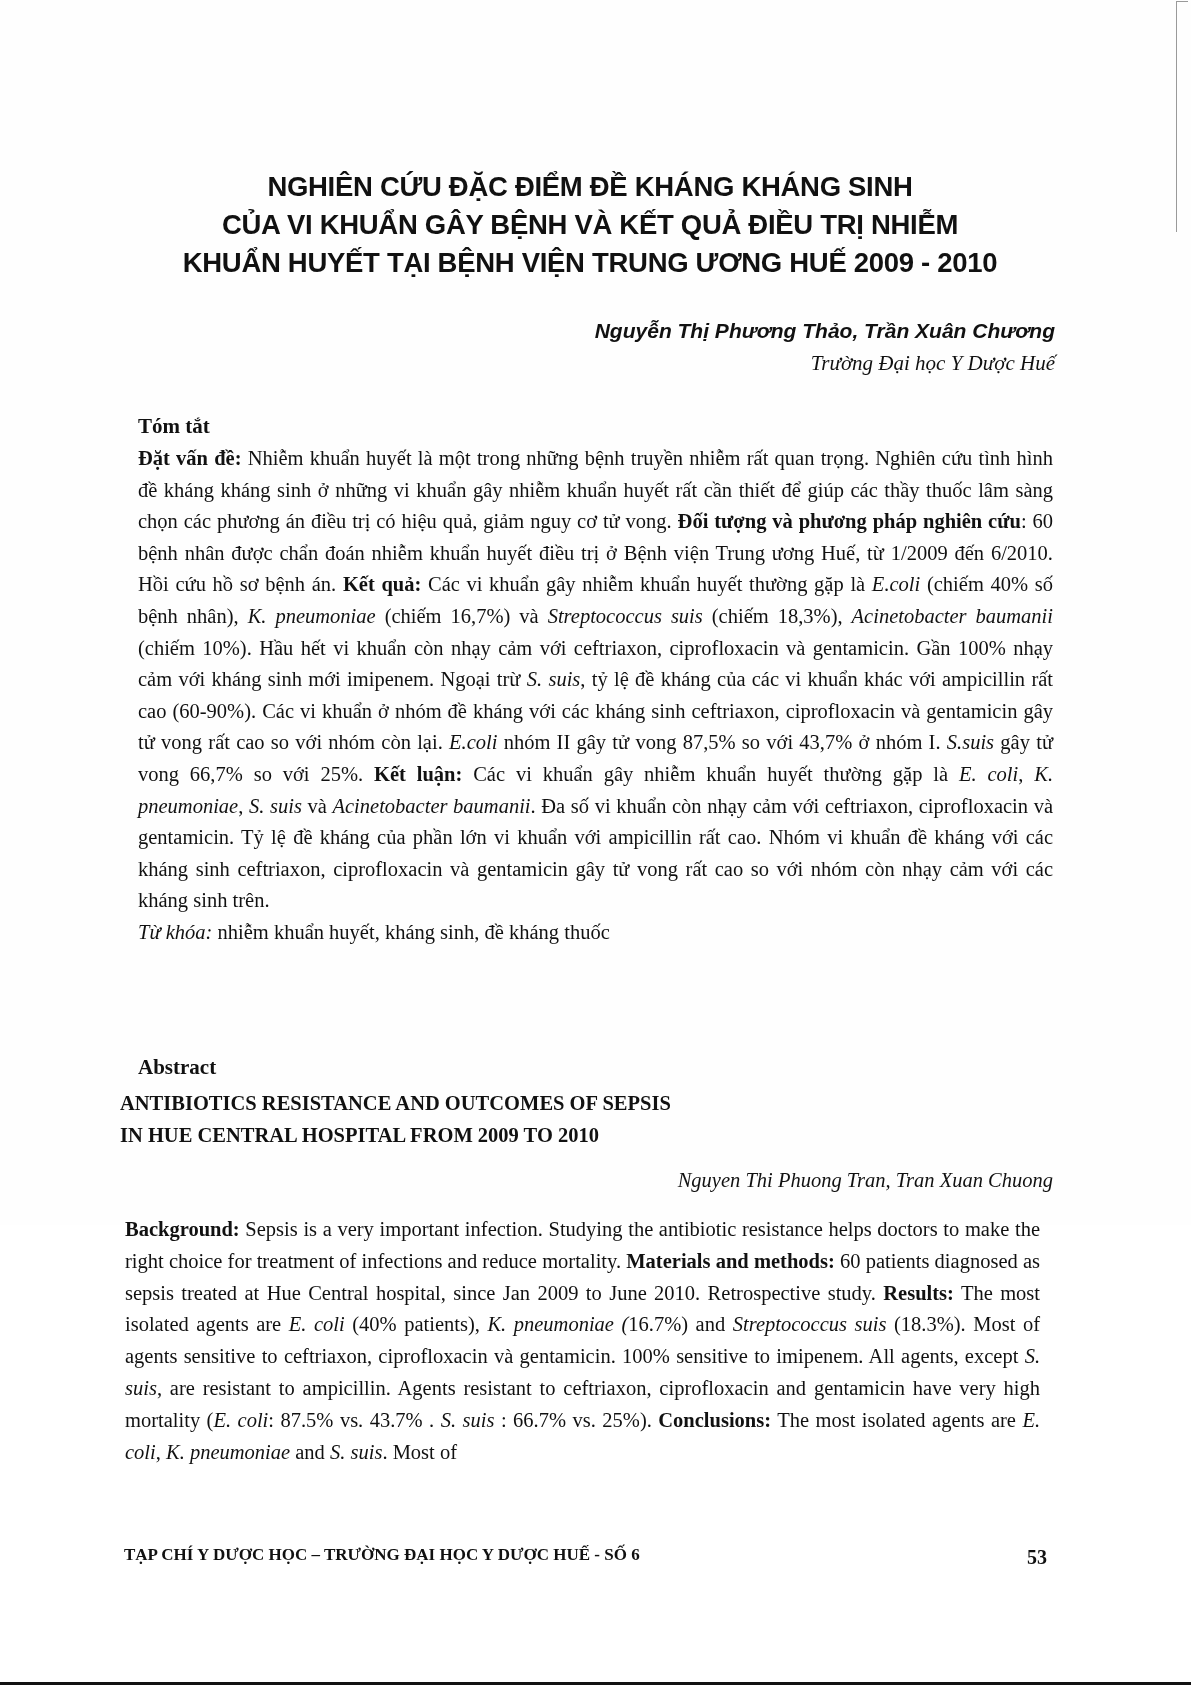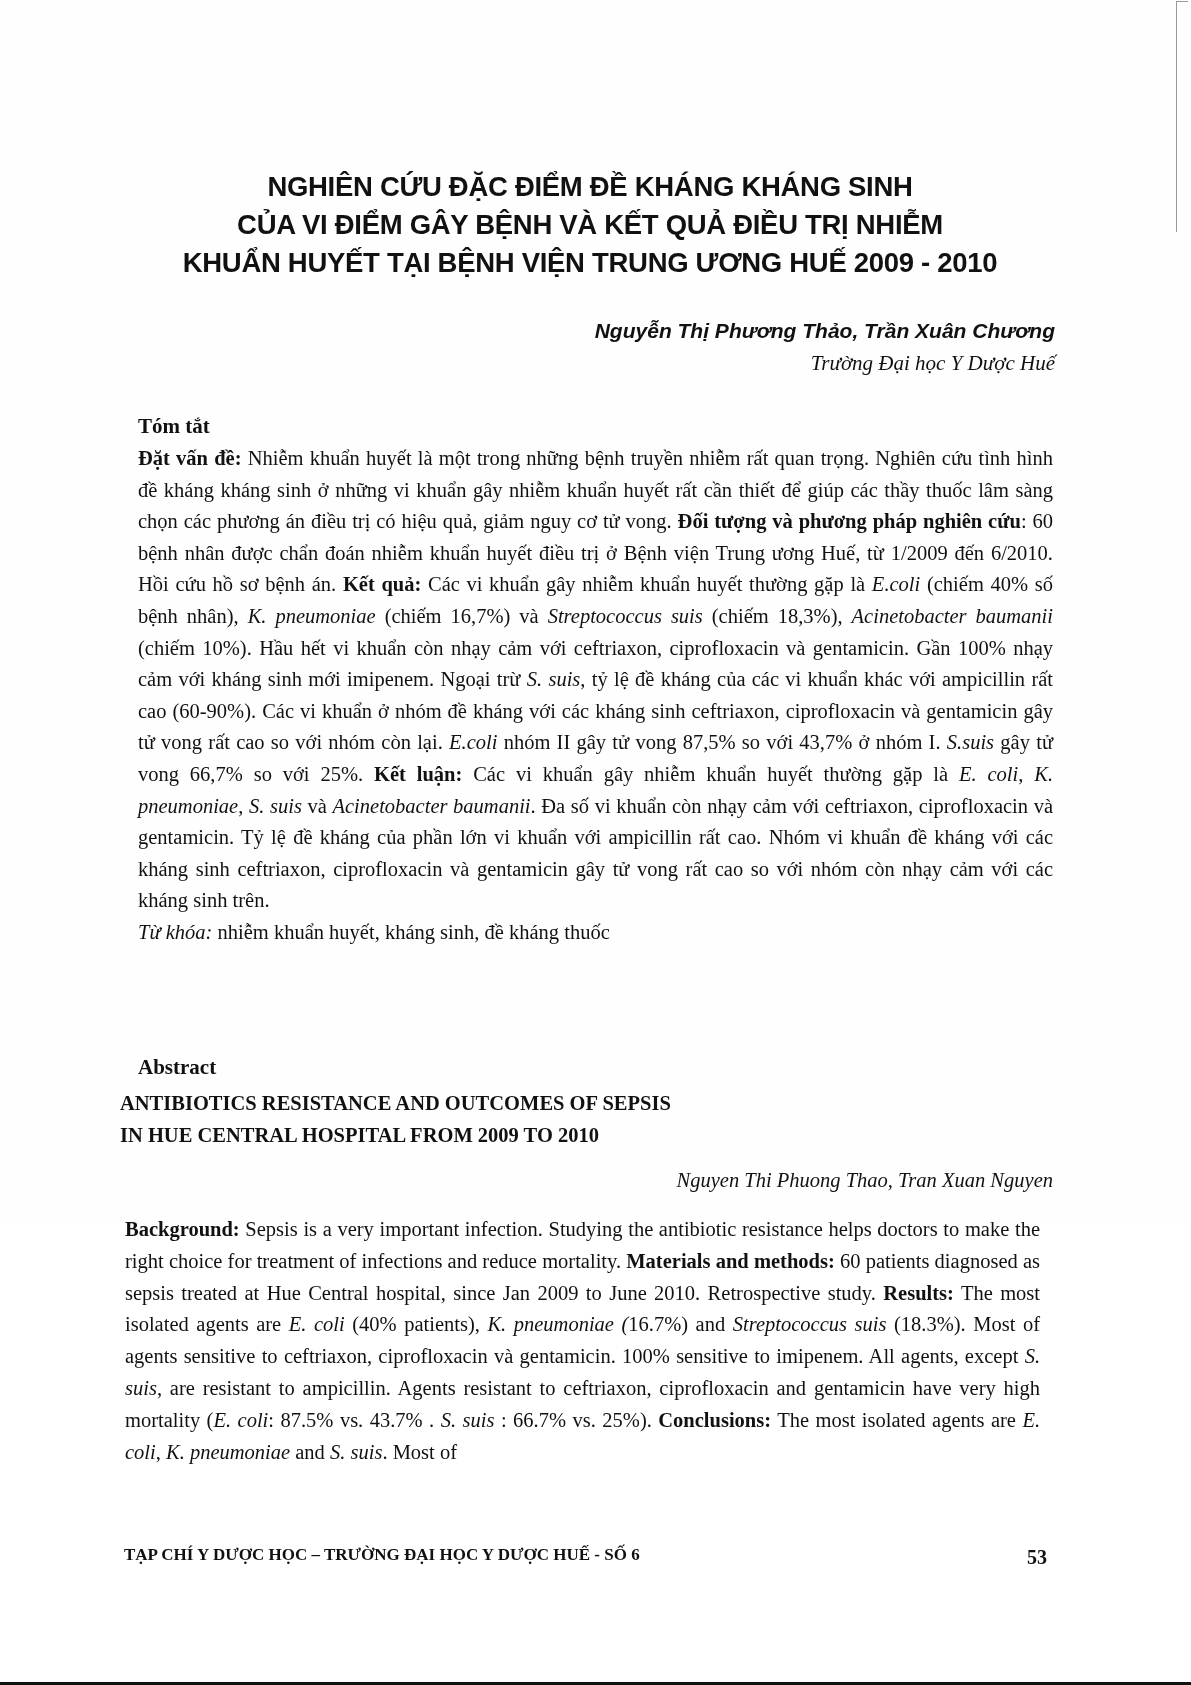--- a/index.html
+++ b/index.html
@@ -43,21 +43,21 @@
   </style>
 </head>
 <body>
 
 <div class="page">
   <div class="edge-right-tick"></div>
   <div class="edge-right"></div>
 
   <div class="title">
     <div>NGHIÊN CỨU ĐẶC ĐIỂM ĐỀ KHÁNG KHÁNG SINH</div>
-    <div>CỦA VI ĐIỂM GÂY BỆNH VÀ KẾT QUẢ ĐIỀU TRỊ NHIỄM</div>
+    <div>CỦA VI KHUẨN GÂY BỆNH VÀ KẾT QUẢ ĐIỀU TRỊ NHIỄM</div>
     <div>KHUẨN HUYẾT TẠI BỆNH VIỆN TRUNG ƯƠNG HUẾ 2009 - 2010</div>
   </div>
 
   <div class="authors-vn">Nguyễn Thị Phương Thảo, Trần Xuân Chương</div>
   <div class="affil-vn">Trường Đại học Y Dược Huế</div>
 
   <div class="section-head sh-tomtat">Tóm tắt</div>
 
   <div class="body-vn">
     <p><b>Đặt vấn đề:</b><span> Nhiễm khuẩn huyết là một trong những bệnh truyền nhiễm rất quan trọng. Nghiên cứu tình hình đề kháng kháng sinh ở những vi khuẩn gây nhiễm khuẩn huyết rất cần thiết để giúp các thầy thuốc lâm sàng chọn các phương án điều trị có hiệu quả, giảm nguy cơ tử vong.</span>
@@ -67,21 +67,21 @@
     <p class="keywords"><i>Từ khóa:</i><span> nhiễm khuẩn huyết, kháng sinh, đề kháng thuốc</span></p>
   </div>
 
   <div class="section-head sh-abstract">Abstract</div>
 
   <div class="title-en">
     <div>ANTIBIOTICS RESISTANCE AND OUTCOMES OF SEPSIS</div>
     <div>IN HUE CENTRAL HOSPITAL FROM 2009 TO 2010</div>
   </div>
 
-  <div class="authors-en">Nguyen Thi Phuong Thao, Tran Xuan Nguyen</div>
+  <div class="authors-en">Nguyen Thi Phuong Tran, Tran Xuan Chuong</div>
 
   <div class="body-en">
     <p><b>Background:</b><span> Sepsis is a very important infection. Studying the antibiotic resistance helps doctors to make the right choice for treatment of infections and reduce mortality. </span><b>Materials and methods:</b><span> 60 patients diagnosed as sepsis treated at Hue Central hospital, since Jan 2009 to June 2010. Retrospective study. </span><b>Results:</b><span> The most isolated agents are </span><i>E. coli</i><span> (40% patients),  </span><i>K. pneumoniae (</i><span>16.7%) and </span><i>Streptococcus suis</i><span> (18.3%). Most of agents sensitive to ceftriaxon, ciprofloxacin và gentamicin. 100% sensitive to imipenem. All agents, except </span><i>S. suis</i><span>, are resistant to ampicillin. Agents resistant to ceftriaxon, ciprofloxacin and gentamicin have very high mortality (</span><i>E. coli</i><span>: 87.5% vs. 43.7% . </span><i>S. suis</i><span> : 66.7% vs. 25%). </span>
 <b>Conclusions:</b><span> The most isolated agents are </span><i>E. coli</i><span>, </span><i>K. pneumoniae</i><span> and </span><i>S. suis</i><span>. Most of</span></p>
   </div>
 
   <div class="footer">TẠP CHÍ Y DƯỢC HỌC – TRƯỜNG ĐẠI HỌC Y DƯỢC HUẾ - SỐ 6</div>
   <div class="page-num">53</div>
 
   <div class="edge-bottom"></div>

